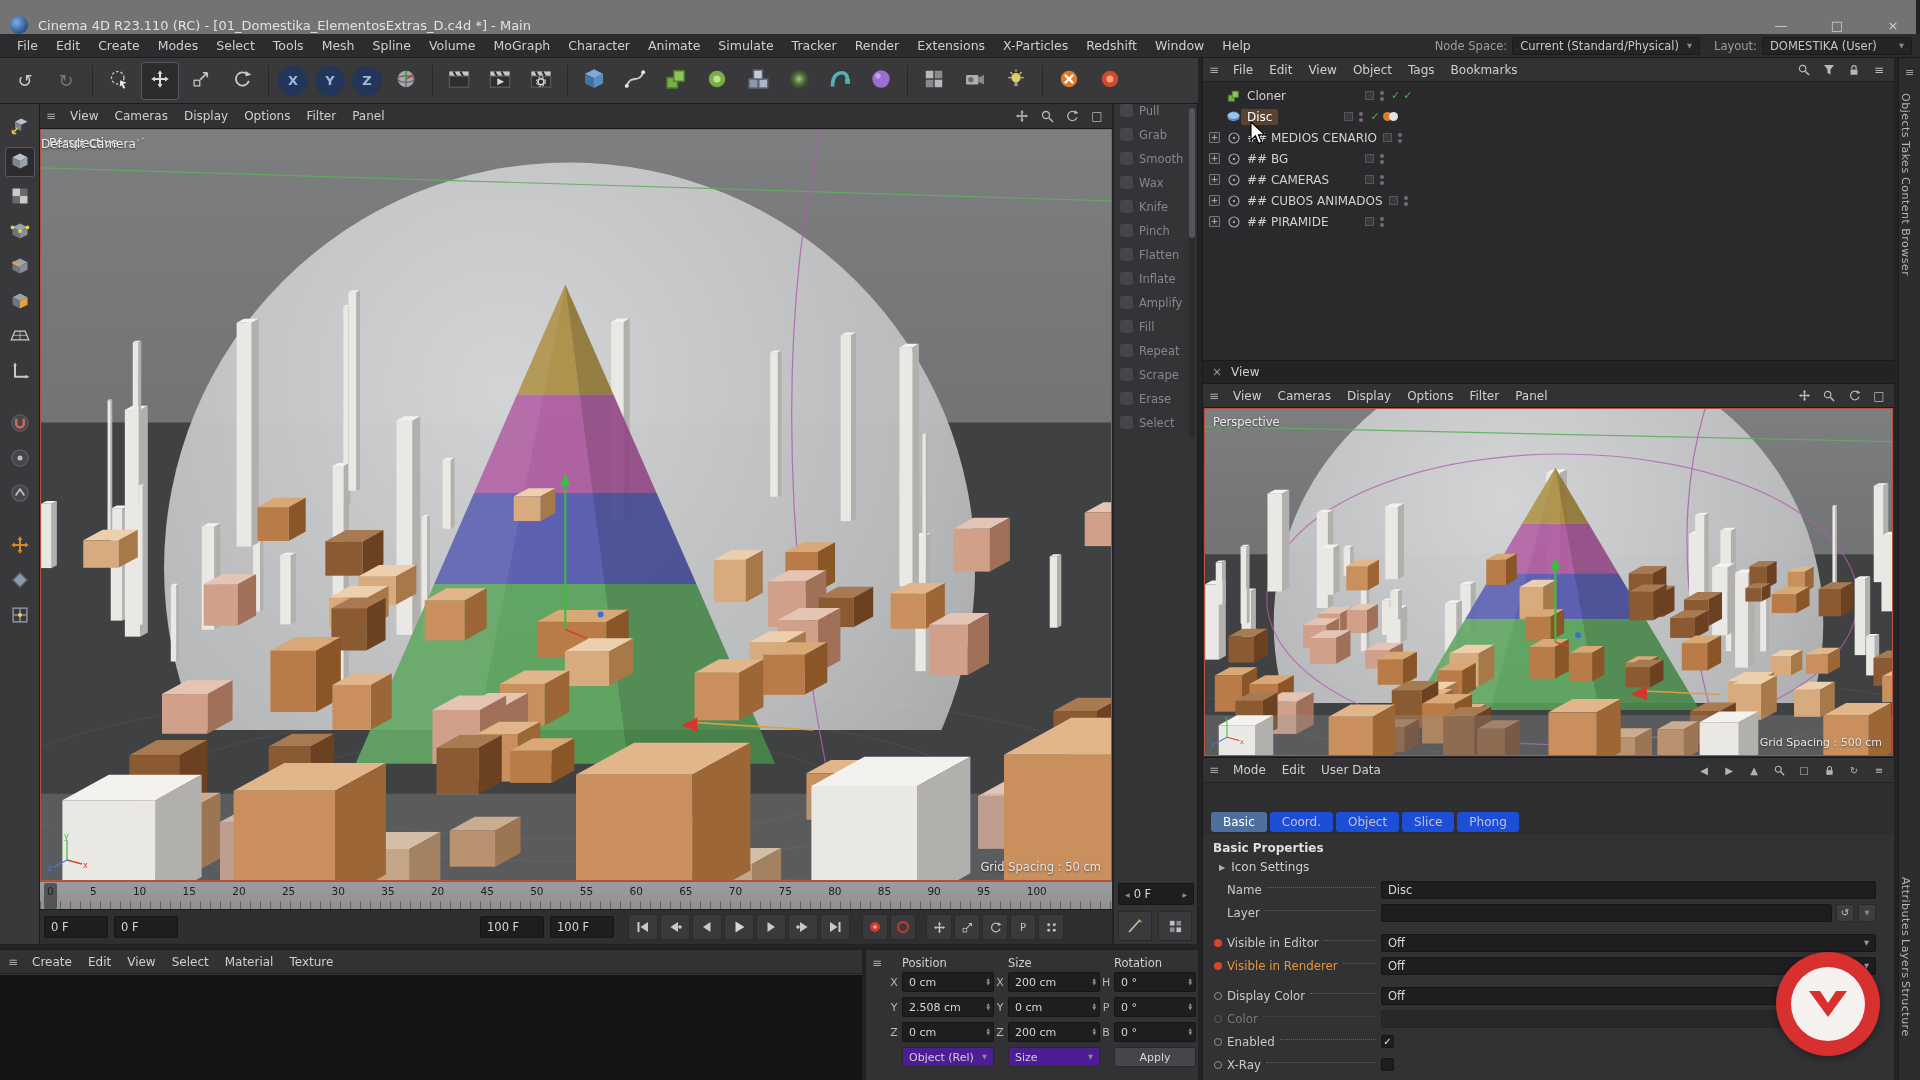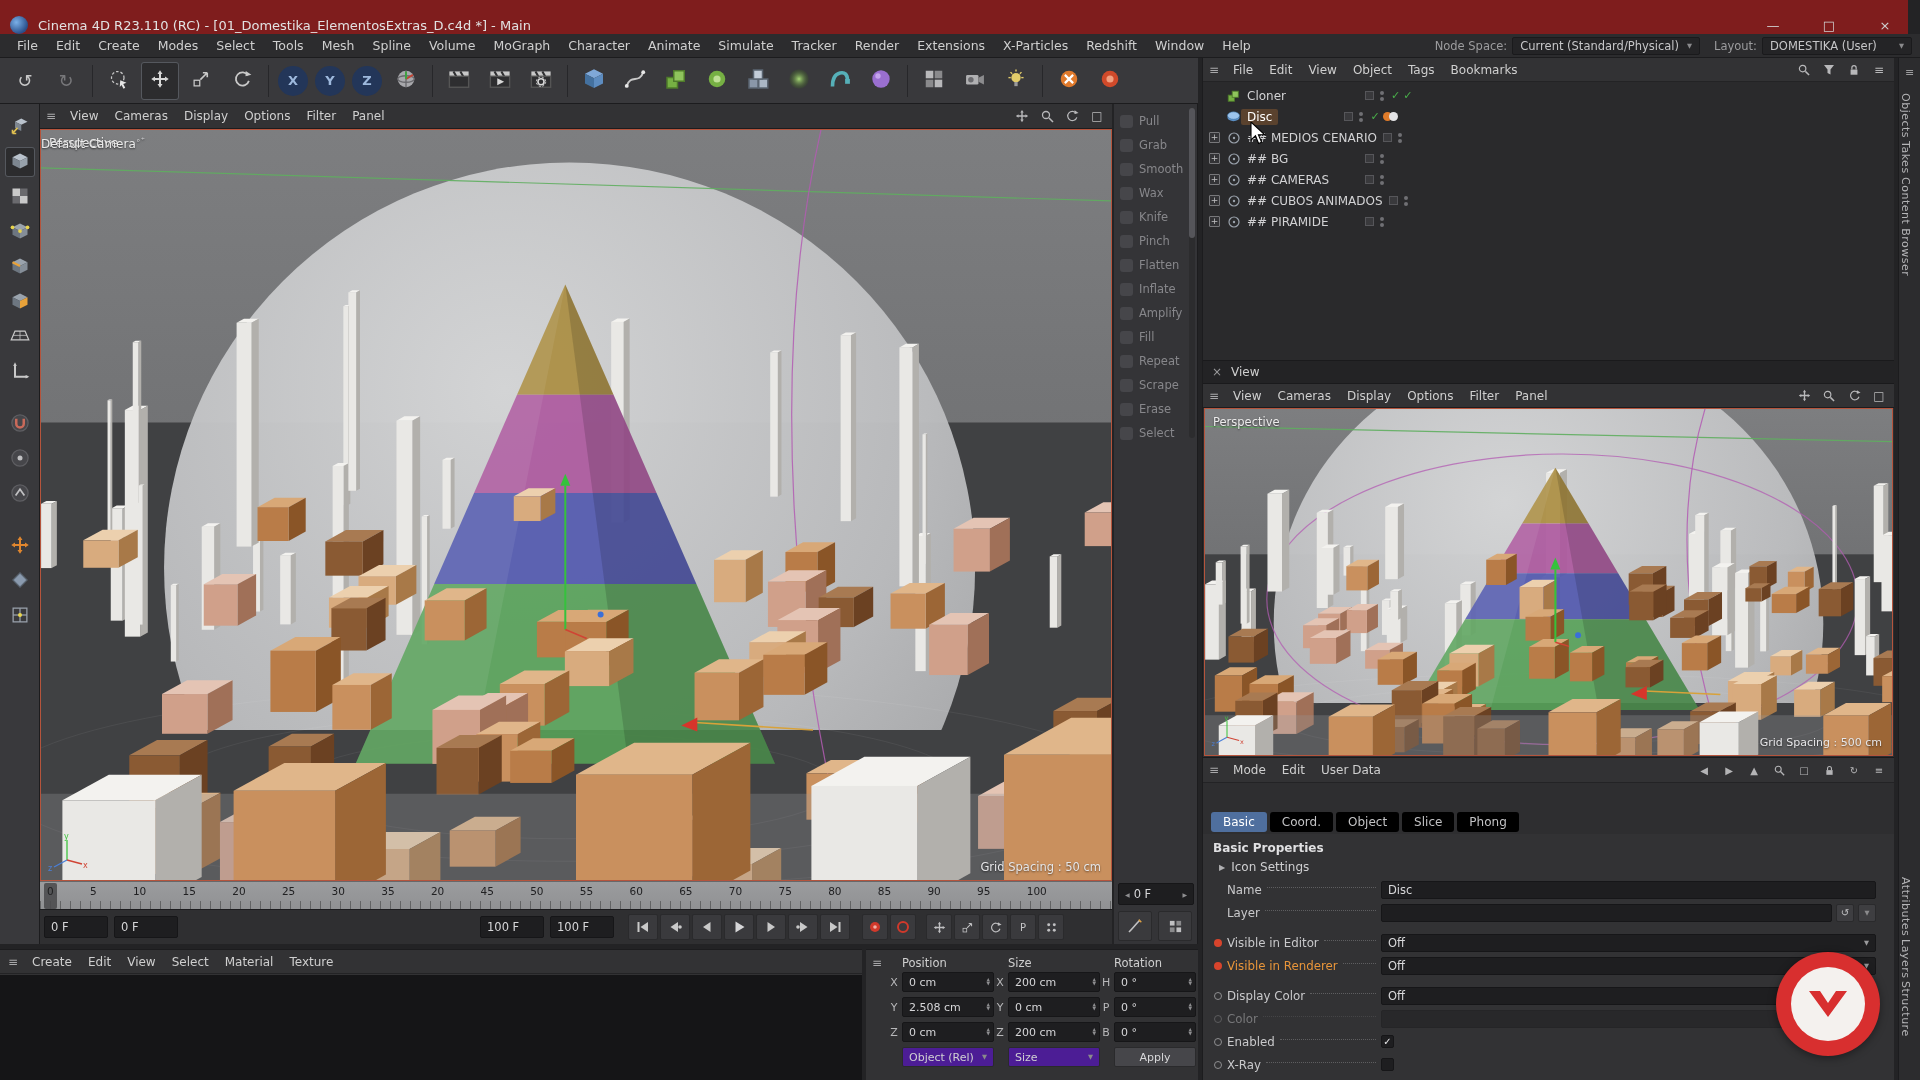--- a/index.html
+++ b/index.html
@@ -3,21 +3,21 @@
 <meta charset="utf-8">
 <style>
   *{box-sizing:border-box;margin:0;padding:0}
   html,body{background:#232325}
   body{width:1920px;height:1080px;font-family:"DejaVu Sans",sans-serif;font-size:12px;color:#cfcfcf;overflow:hidden;position:relative}
   .app{position:relative;width:1920px;height:1080px;overflow:hidden}
   .flex1{flex:1}
   .dim{color:#77777a !important}
 
   
-  #titlebar{position:absolute;top:0;left:0;right:12px;height:34px;background:#7f1d1d;display:flex;align-items:center;gap:10px;padding:16px 0 0 10px;font-size:13px;color:#e2e2e2}
+  #titlebar{position:absolute;top:0;left:0;right:4px;height:34px;background:#737373;display:flex;align-items:center;gap:10px;padding:16px 0 0 10px;font-size:13px;color:#e2e2e2}
   .appicon{width:18px;height:18px;border-radius:50%;background:radial-gradient(circle at 35% 35%,#7ab0e8,#2a4f8a 70%);flex:none}
   .wctl{width:46px;height:34px;display:flex;align-items:center;justify-content:center;color:#cfcfcf;font-size:13px}
 
   
   #menubar{position:absolute;top:34px;left:0;right:0;height:24px;background:#2c2c2e;display:flex;align-items:center;padding:0 8px;border-bottom:1px solid #1c1c1e;font-size:12.5px}
   .mitem{padding:2px 9px;border-radius:2px;white-space:nowrap}
   .mlabel{color:#9c9c9e;margin-left:14px;margin-right:5px;font-size:11.5px}
   .msel{height:18px;background:#242426;border:1px solid #1a1a1c;border-radius:2px;display:flex;align-items:center;gap:8px;padding:0 7px;color:#c6c6c8;font-size:11.5px}
   .ddg{font-size:6.5px;color:#8a8a8c}
 
@@ -46,21 +46,21 @@
   #vp1{top:129px;left:40px;width:1072px;height:752px}
   .scene{position:absolute;inset:0;width:100%;height:100%}
   .vlabel{position:absolute;top:6px;left:8px;color:#ececec;text-shadow:0 1px 2px rgba(0,0,0,.6);font-size:12px}
   .vcam{position:absolute;top:6px;left:0;right:0;text-align:left;color:#ececec;text-shadow:0 1px 2px rgba(0,0,0,.6)}
   .vcam sup{font-size:8px;color:#d4d4d6}
   .vgrid{position:absolute;bottom:6px;right:10px;color:#e6e6e8;text-shadow:0 1px 2px rgba(0,0,0,.55);font-size:11.5px}
   .vaxis{position:absolute;bottom:5px;left:5px}
 
   
   #sculptcol{position:absolute;top:104px;left:1114px;width:84px;height:840px;background:#343437;border-right:1px solid #1c1c1e}
-  .sc-row{display:flex;align-items:flex-end;gap:6px;height:24px;padding:0 6px;color:#87878b;font-size:11.5px}
+  .sc-row{display:flex;align-items:flex-start;gap:6px;height:24px;padding:0 6px;color:#87878b;font-size:11.5px}
   .sc-ico{width:13px;height:13px;border-radius:3px;background:#46464a;flex:none}
   .sc-scroll{position:absolute;right:2px;top:4px;width:6px;height:330px;background:#2c2c2e;border-radius:3px}
   .sc-thumb{width:6px;height:130px;background:#55555a;border-radius:3px}
 
   
   #ruler{position:absolute;top:881px;left:40px;width:1072px;height:28px;background:linear-gradient(#9b9c9e,#909193);border-top:1px solid #68686a;overflow:hidden}
   #ruler::after{content:"";position:absolute;left:0;right:0;bottom:0;height:8px;background:repeating-linear-gradient(90deg,rgba(0,0,0,.32) 0 1px,transparent 1px 10px)}
   .ticklabels{position:absolute;top:3px;left:7px;width:1000px;display:flex;justify-content:space-between;font-size:10.5px;color:#202022;z-index:2}
   .cfmark{position:absolute;left:4px;top:1px;width:13px;height:26px;background:#4b4b4d;border-radius:2px;opacity:.88;z-index:1}
   #framefield{position:absolute;top:883px;left:1118px;width:76px;height:24px}
@@ -102,21 +102,21 @@
   .om-check{color:#49b04a;font-size:11px;margin-right:3px}
   .tagdot{width:9px;height:9px;border-radius:50%;flex:none}
   .viewtabbar{position:absolute;top:302px;left:0;right:0;height:24px;background:#232325;display:flex;align-items:center;gap:9px;padding:0 9px;border-top:1px solid #1a1a1c;border-bottom:1px solid #1a1a1c}
   .vt-close{color:#9a9a9c;font-size:12px}
   #vp2menu{position:absolute;top:326px;left:0;right:0;height:24px}
   #vp2{top:350px;left:1px;width:689px;height:348px}
   .attr-menu{position:absolute;top:699px;left:0;right:0;height:26px;background:#323234;display:flex;align-items:center;gap:2px;padding:0 6px;border-top:1px solid #1a1a1c;border-bottom:1px solid #232325}
   .amini{width:18px;height:18px;display:flex;align-items:center;justify-content:center;color:#b4b4b6;font-size:10px}
   .attr-title{position:absolute;top:726px;left:0;right:0;height:24px;display:flex;align-items:center;gap:8px;padding:0 10px;color:#dedede}
   .attr-tabs{position:absolute;top:751px;left:0;right:0;height:25px;display:flex;gap:3px;padding:0 8px;align-items:center;background:#2e2e30}
-  .atab{padding:3px 12px;background:#000000;border-radius:3px;color:#c2c2c4;font-size:12px}
+  .atab{padding:3px 12px;background:#1d4ed8;border-radius:3px;color:#c2c2c4;font-size:12px}
   .atab.active{background:#4f6f9e;color:#fff}
   .attr-body{position:absolute;top:776px;bottom:0;left:0;right:0;background:#323234;padding:2px 18px 0 6px}
   .sect{font-weight:bold;color:#e0e0e2;padding:5px 4px 3px;font-size:12px}
   .iconset{display:flex;align-items:center;gap:6px;padding:2px 4px 4px 10px;color:#cfcfd1}
   .iconset .tri{font-size:8px;color:#b0b0b2}
   .arow{display:flex;align-items:center;height:23px}
   .lwrap{width:172px;display:flex;align-items:center;flex:none}
   .kwrap{width:18px;display:flex;justify-content:center;flex:none}
   .kdot{width:8px;height:8px;border-radius:50%}
   .kdot.red{background:#d8442c}

